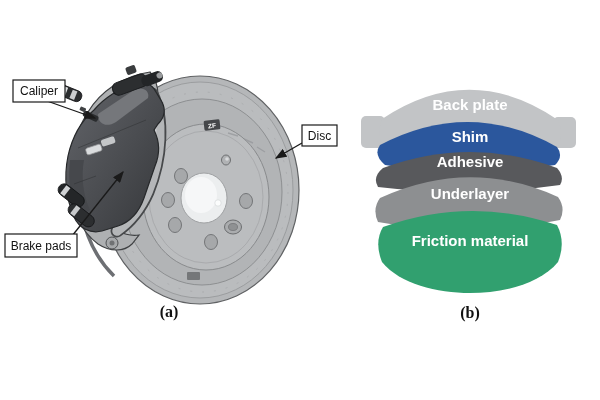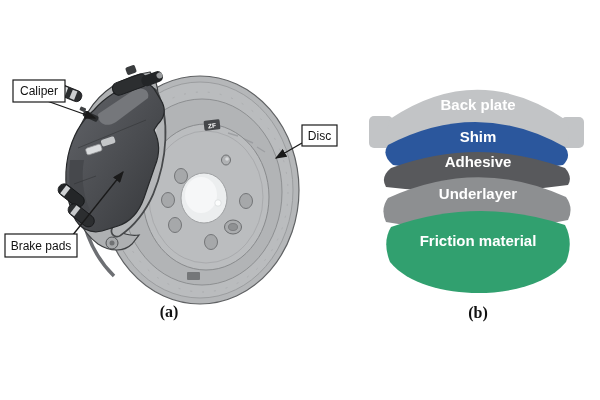--- a/index.html
+++ b/index.html
@@ -1,20 +1,20 @@
 <!DOCTYPE html>
 <html><head>
 <meta charset="utf-8">
 <style>
   html,body{margin:0;padding:0;background:#ffffff;}
   .page{position:relative;width:600px;height:400px;background:#ffffff;overflow:hidden;
         font-family:"Liberation Sans",sans-serif;border-radius:6px;}
   .panel{position:absolute;top:0;height:400px;}
   #panel-a{left:0;width:355px;}
-  #panel-b{left:343px;width:245px;}
+  #panel-b{left:335px;width:245px;}
   svg{display:block;}
   .labelbox{fill:#ffffff;stroke:#1a1a1a;stroke-width:1.2;}
   .labeltext{font-family:"Liberation Sans",sans-serif;font-size:12px;fill:#111111;}
   .caption{font-family:"Liberation Serif",serif;font-size:16px;font-weight:bold;fill:#111111;}
   .layerlabel{font-family:"Liberation Sans",sans-serif;font-size:15px;font-weight:bold;}
   .annline{stroke:#1a1a1a;stroke-width:1.3;fill:none;}
 </style>
 </head>
 <body>
 

